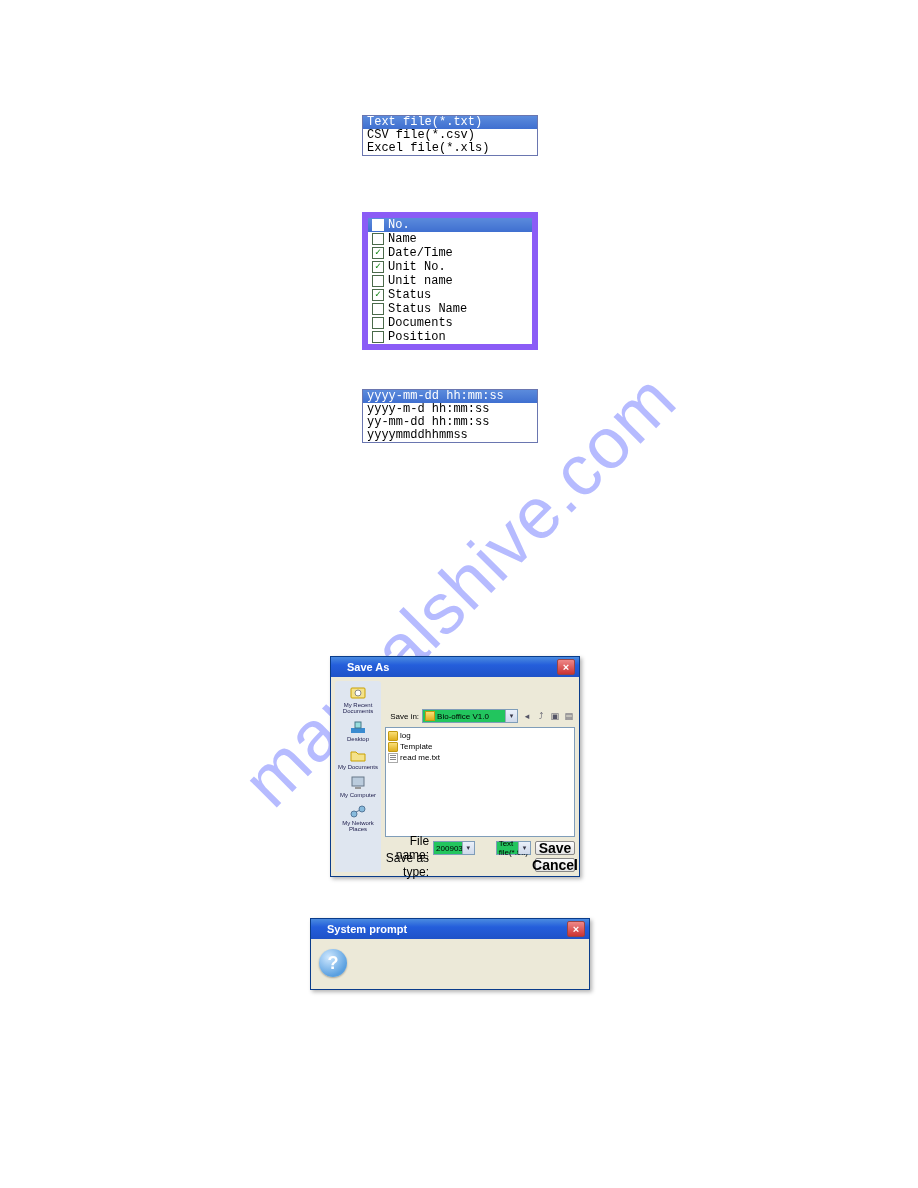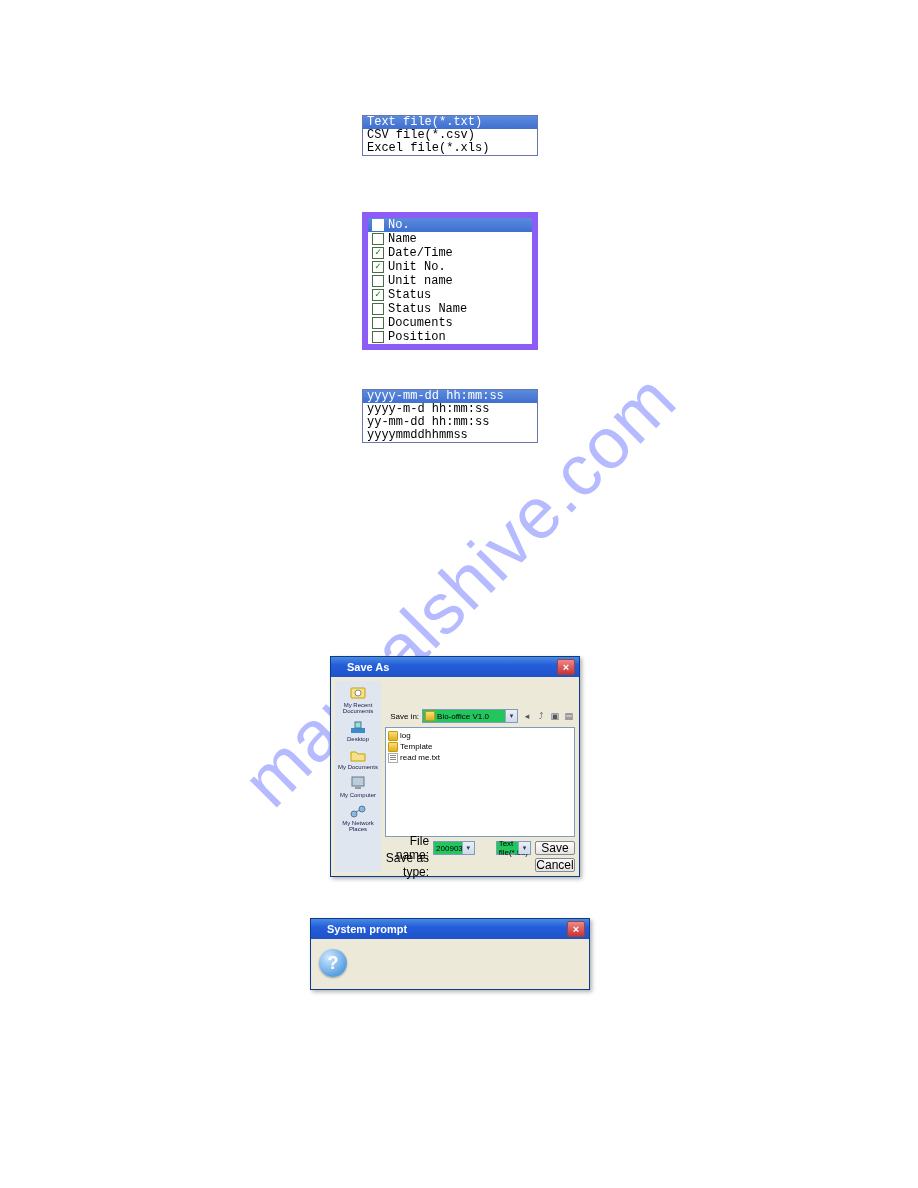--- a/index.html
+++ b/index.html
@@ -172,24 +172,25 @@
 
   .bottomrows { display:flex; gap:4px; }
   .bottomrows .labels { display:flex; flex-direction:column; gap:3px; font-size:12px; color:#000; }
   .bottomrows .labels div{height:14px;display:flex;align-items:center;text-align:right;justify-content:flex-end;width:44px;}
   .bottomrows .inputs { flex:1; display:flex; gap:21px; }
   .bottomrows .btns { display:flex; flex-direction:column; gap:3px; }
   .btn {
     height:14px; width:40px;
     border:1px solid #888;
     background:linear-gradient(#fdfdfd,#e4e4e4);
-    font-size:12px;
+    font-size:14px;
     display:flex;align-items:center;justify-content:center;
     cursor:pointer;
     border-radius:2px;
+    font-weight:bold;
   }
 
   
   #prompt-dialog { left: 310px; top: 918px; width: 280px; }
   #prompt-dialog .body {
     background:#ece9d8;
     padding:10px 8px 12px 8px;
     display:flex;
     flex-direction:column;
     gap:12px;

